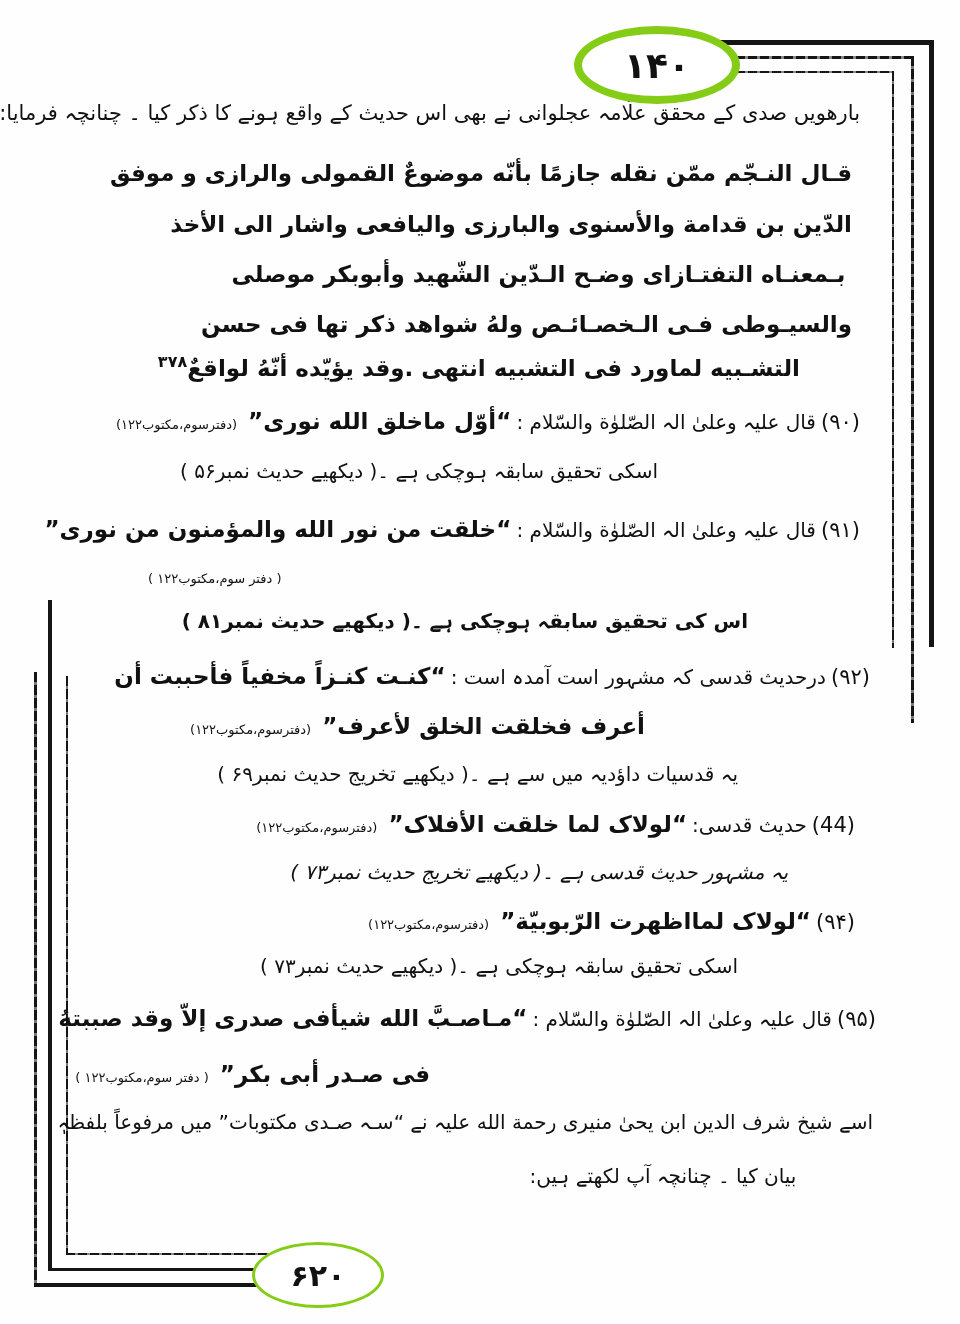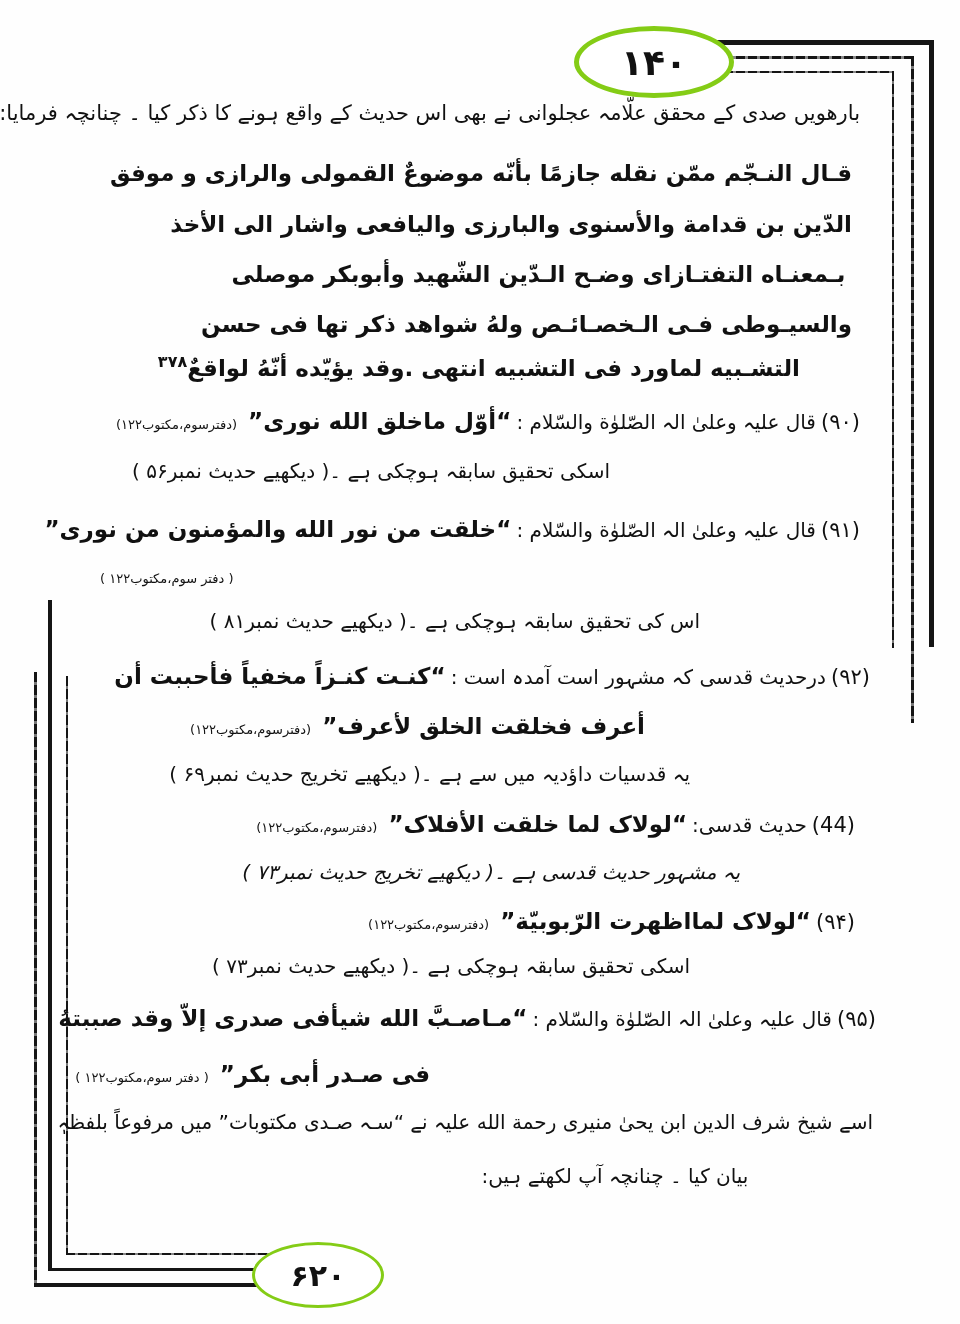--- a/index.html
+++ b/index.html
@@ -1,33 +1,33 @@
 <!DOCTYPE html>
 <html lang="ur"><head>
 <meta charset="utf-8">
 <style>
   html,body{margin:0;padding:0;}
   body{
     width:960px;height:1324px;position:relative;background:#fefefe;
     font-family:"DejaVu Sans",sans-serif;color:#111;overflow:hidden;
   }
-  .row{position:absolute;direction:rtl;white-space:nowrap;line-height:1.45;}
+  .row{position:absolute;direction:rtl;white-space:nowrap;line-height:1.45;padding-left:48px;}
   .u{font-size:20px;font-weight:normal;}
   .a{font-size:23px;font-weight:bold;}
   .num{font-size:21px;font-weight:normal;letter-spacing:2px;}
   .ref{font-size:13px;font-weight:normal;margin-right:6px;}
   .note{font-size:20px;}
   .center{text-align:center;}
   .right{text-align:right;}
   .left{text-align:left;}
   .line{position:absolute;background:#151515;}
   .dotted{background:repeating-linear-gradient(90deg,#151515 0 9px,#888 9px 12px);}
   .vdotted{background:repeating-linear-gradient(180deg,#151515 0 10px,#777 10px 13px);}
   .cartouche{
-    position:absolute;border:5px solid #84cc16;border-radius:50%;
+    position:absolute;border:8px solid #84cc16;border-radius:50%;
     background:#fff;display:flex;align-items:center;justify-content:center;
     font-weight:bold;z-index:3;
   }
   .quote-band{position:absolute;left:225px;right:108px;text-align:center;direction:rtl;white-space:nowrap;}
   sup{font-size:16px;font-weight:bold;}
 </style>
 </head>
 <body>
 
 <div class="line" style="top:40px;left:700px;width:234px;height:5px;"></div>
@@ -69,21 +69,21 @@
   <span class="ref">(دفترسوم،مکتوب۱۲۲)</span>
 </div>
 <div class="row u note center" style="top:457px;left:140px;width:470px;">اسکی تحقیق سابقہ ہوچکی ہے ۔( دیکھیے حدیث نمبر۵۶ )</div>
 
 <div class="row right" style="top:513px;right:100px;">
   <span class="num">(۹۱)</span>
   <span class="u">قال علیہ وعلیٰ الہ الصّلوٰة والسّلام :</span>
   <span class="a">“خلقت من نور الله والمؤمنون من نوری”</span>
 </div>
 <div class="row ref left" style="top:570px;left:100px;">( دفتر سوم،مکتوب۱۲۲ )</div>
-<div class="row u note center" style="top:607px;left:300px;width:400px;">اس کی تحقیق سابقہ ہوچکی ہے ۔( دیکھیے حدیث نمبر۸۱ )</div>
+<div class="row u note center" style="top:607px;left:300px;width:400px;font-weight:bold;">اس کی تحقیق سابقہ ہوچکی ہے ۔( دیکھیے حدیث نمبر۸۱ )</div>
 
 <div class="row right" style="top:660px;right:90px;">
   <span class="num">(۹۲)</span>
   <span class="u">درحدیث قدسی کہ مشہور است آمدہ است :</span>
   <span class="a">“کنـت کنـزاً مخفیاً فأحببت أن</span>
 </div>
 <div class="row right" style="top:710px;right:315px;">
   <span class="a">أعرف فخلقت الخلق لأعرف”</span>
   <span class="ref">(دفترسوم،مکتوب۱۲۲)</span>
 </div>

